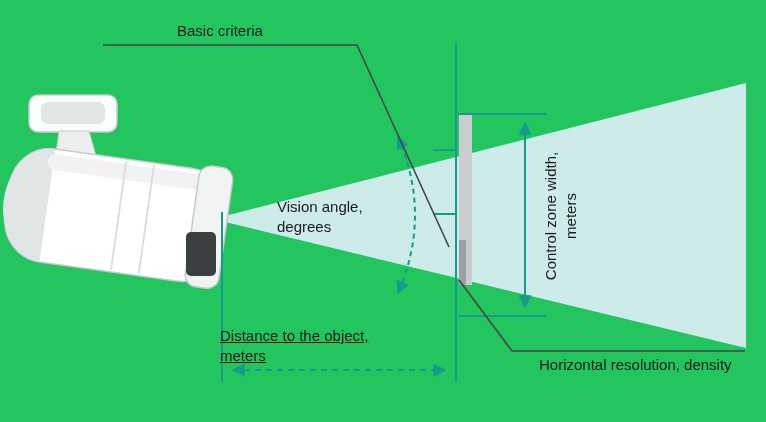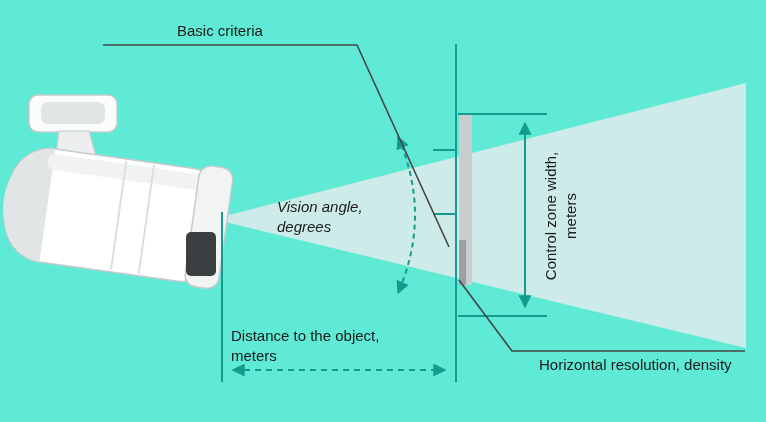--- a/index.html
+++ b/index.html
@@ -1,21 +1,21 @@
 <!DOCTYPE html>
 <html><head>
 <meta charset="utf-8">
 <style>
   html, body { margin: 0; padding: 0; }
   body { font-family: "Liberation Sans", sans-serif; }
   .stage {
     position: relative;
     width: 766px;
     height: 422px;
-    background: #5eead4;
+    background: #22c55e;
     overflow: hidden;
   }
   .stage svg { position: absolute; left: 0; top: 0; }
   .label {
     position: absolute;
     color: #1a1a1a;
     font-size: 15px;
     line-height: 1.32;
     font-weight: 500;
   }
@@ -71,21 +71,21 @@
 
     <g fill="none" stroke-width="1.6" stroke="#454545">
       <path d="M103 45 H357 L449 247"></path>
       <path d="M459 280 L512 351 H745"></path>
     </g>
   </svg>
 
   <div class="label" style="left:177px; top:21px;">Basic criteria</div>
 
 
-  <div class="label" style="left:277px; top:197px; width:115px;font-style:italic;">Vision angle, degrees</div>
+  <div class="label" style="left:277px; top:197px; width:115px;">Vision angle, degrees</div>
 
   <div class="label rotated" style="left:478px; top:194px; width:170px; height:44px;">Control zone width, meters</div>
 
-  <div class="label" style="left:231px; top:326px; width:185px;">Distance to the object, meters</div>
+  <div class="label" style="left:220px; top:326px; width:185px;text-decoration:underline;">Distance to the object, meters</div>
 
   <div class="label" style="left:539px; top:355px;">Horizontal resolution, density</div>
 
 </div>
 
 </body></html>

